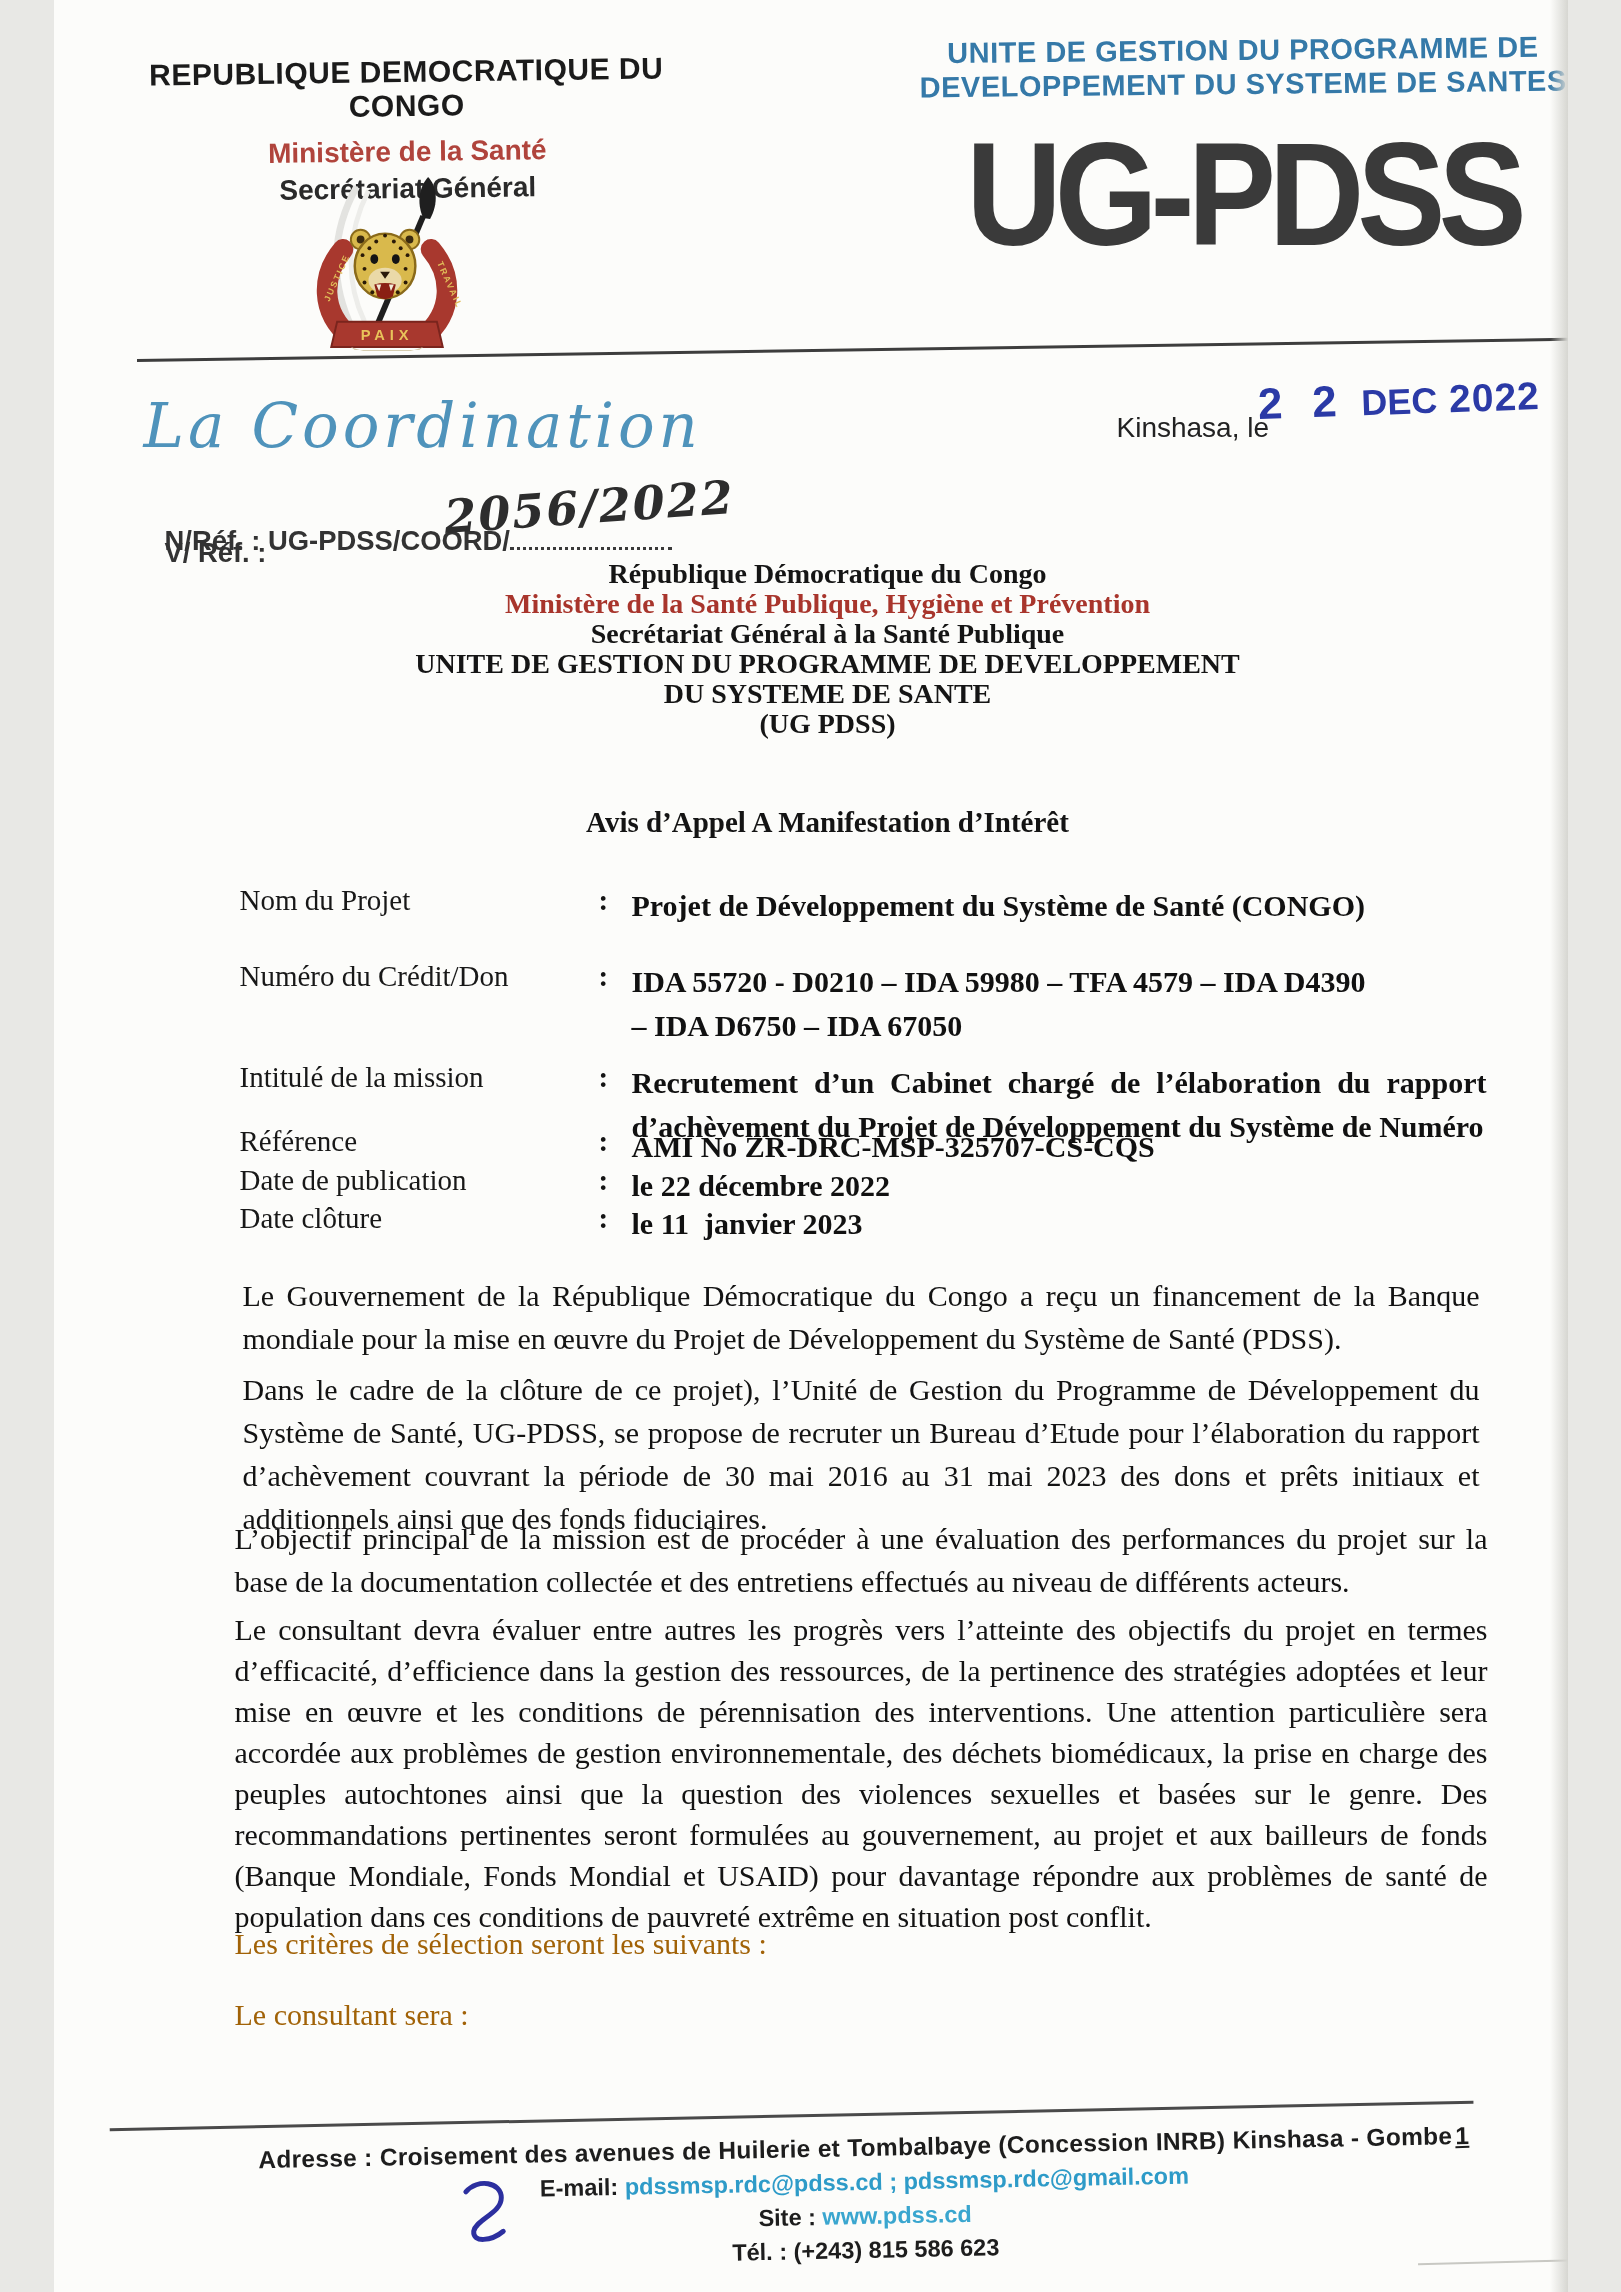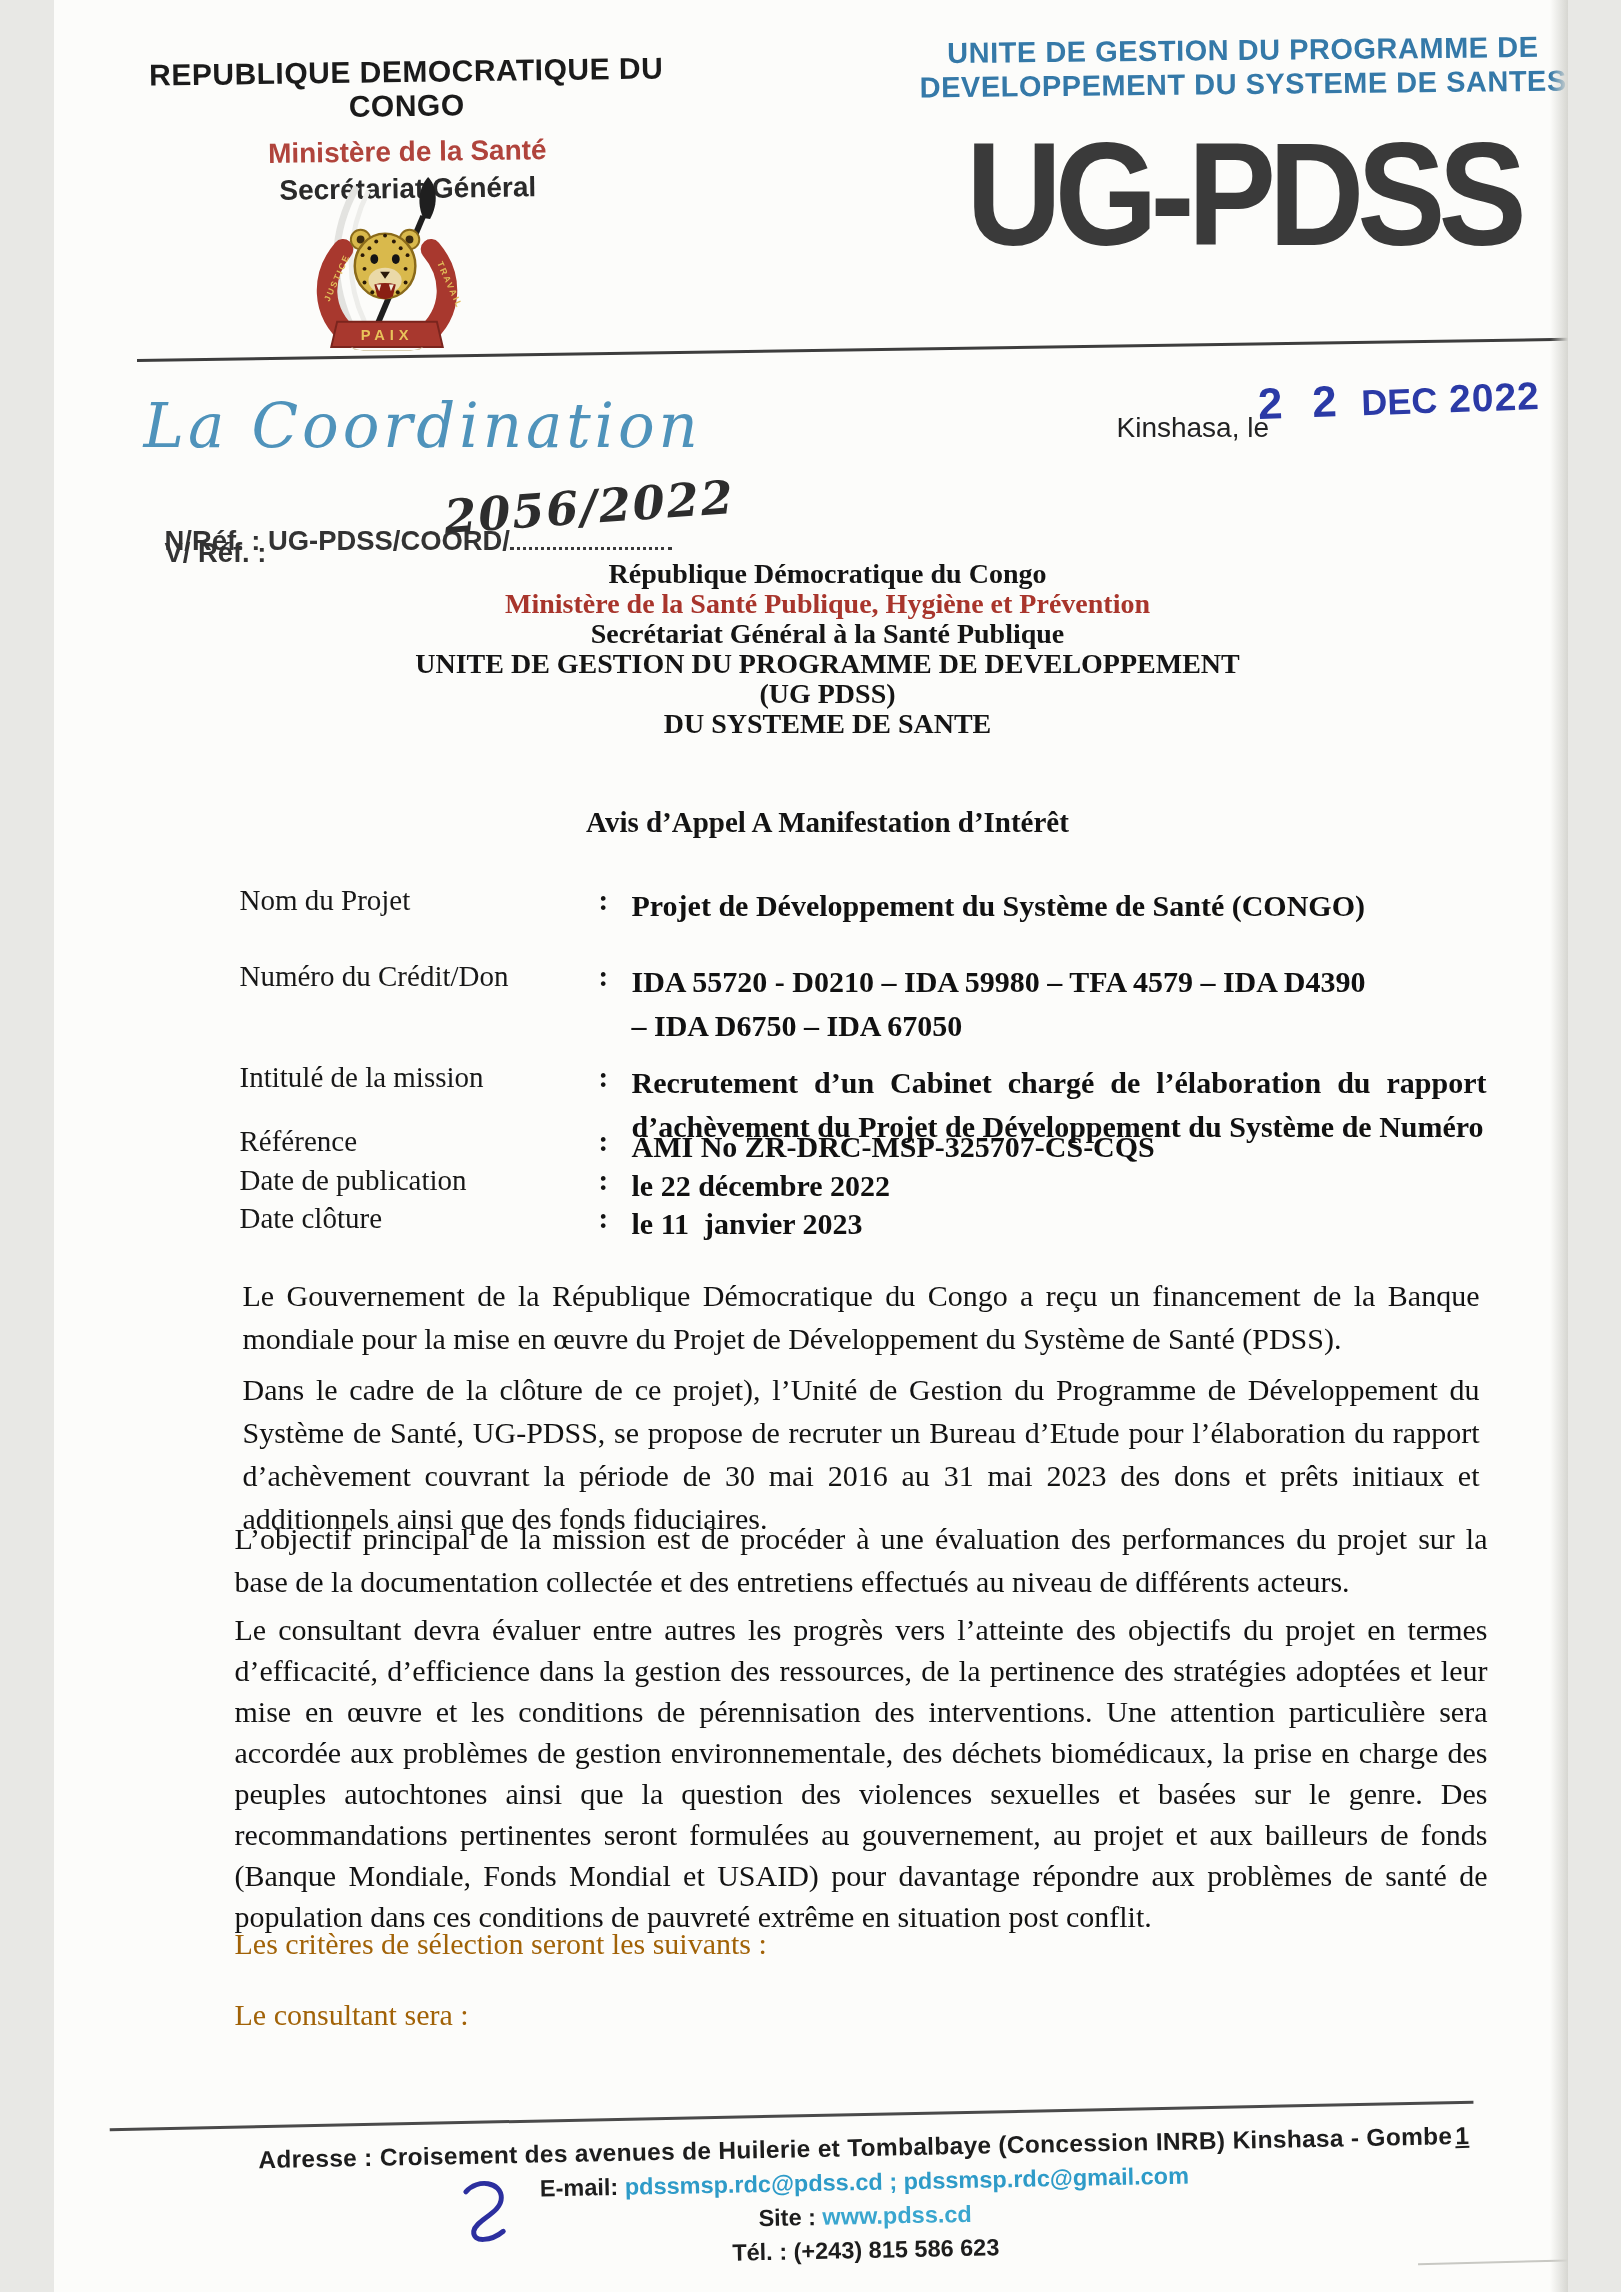--- a/index.html
+++ b/index.html
@@ -166,22 +166,22 @@
   <div class="abs place">Kinshasa, le</div>
   <div class="abs stamp">
     <span class="stamp-day">2 2</span><span class="stamp-month">DEC</span><span class="stamp-year">2022</span>
   </div>
 
   <div class="abs tblock">
     <div>République Démocratique du Congo</div>
     <div class="red">Ministère de la Santé Publique, Hygiène et Prévention</div>
     <div>Secrétariat Général à la Santé Publique</div>
     <div>UNITE DE GESTION DU PROGRAMME DE DEVELOPPEMENT</div>
+    <div>DU SYSTEME DE SANTE</div>
     <div>(UG PDSS)</div>
-    <div>DU SYSTEME DE SANTE</div>
   </div>
 
   <div class="abs avis">Avis d’Appel A Manifestation d’Intérêt</div>
 
   <div class="abs drow" style="top:884px">
     <span class="dlabel">Nom du Projet</span>
     <span class="dcolon">:</span>
     <div class="dvalue">Projet de Développement du Système de Santé (CONGO)</div>
   </div>
 

